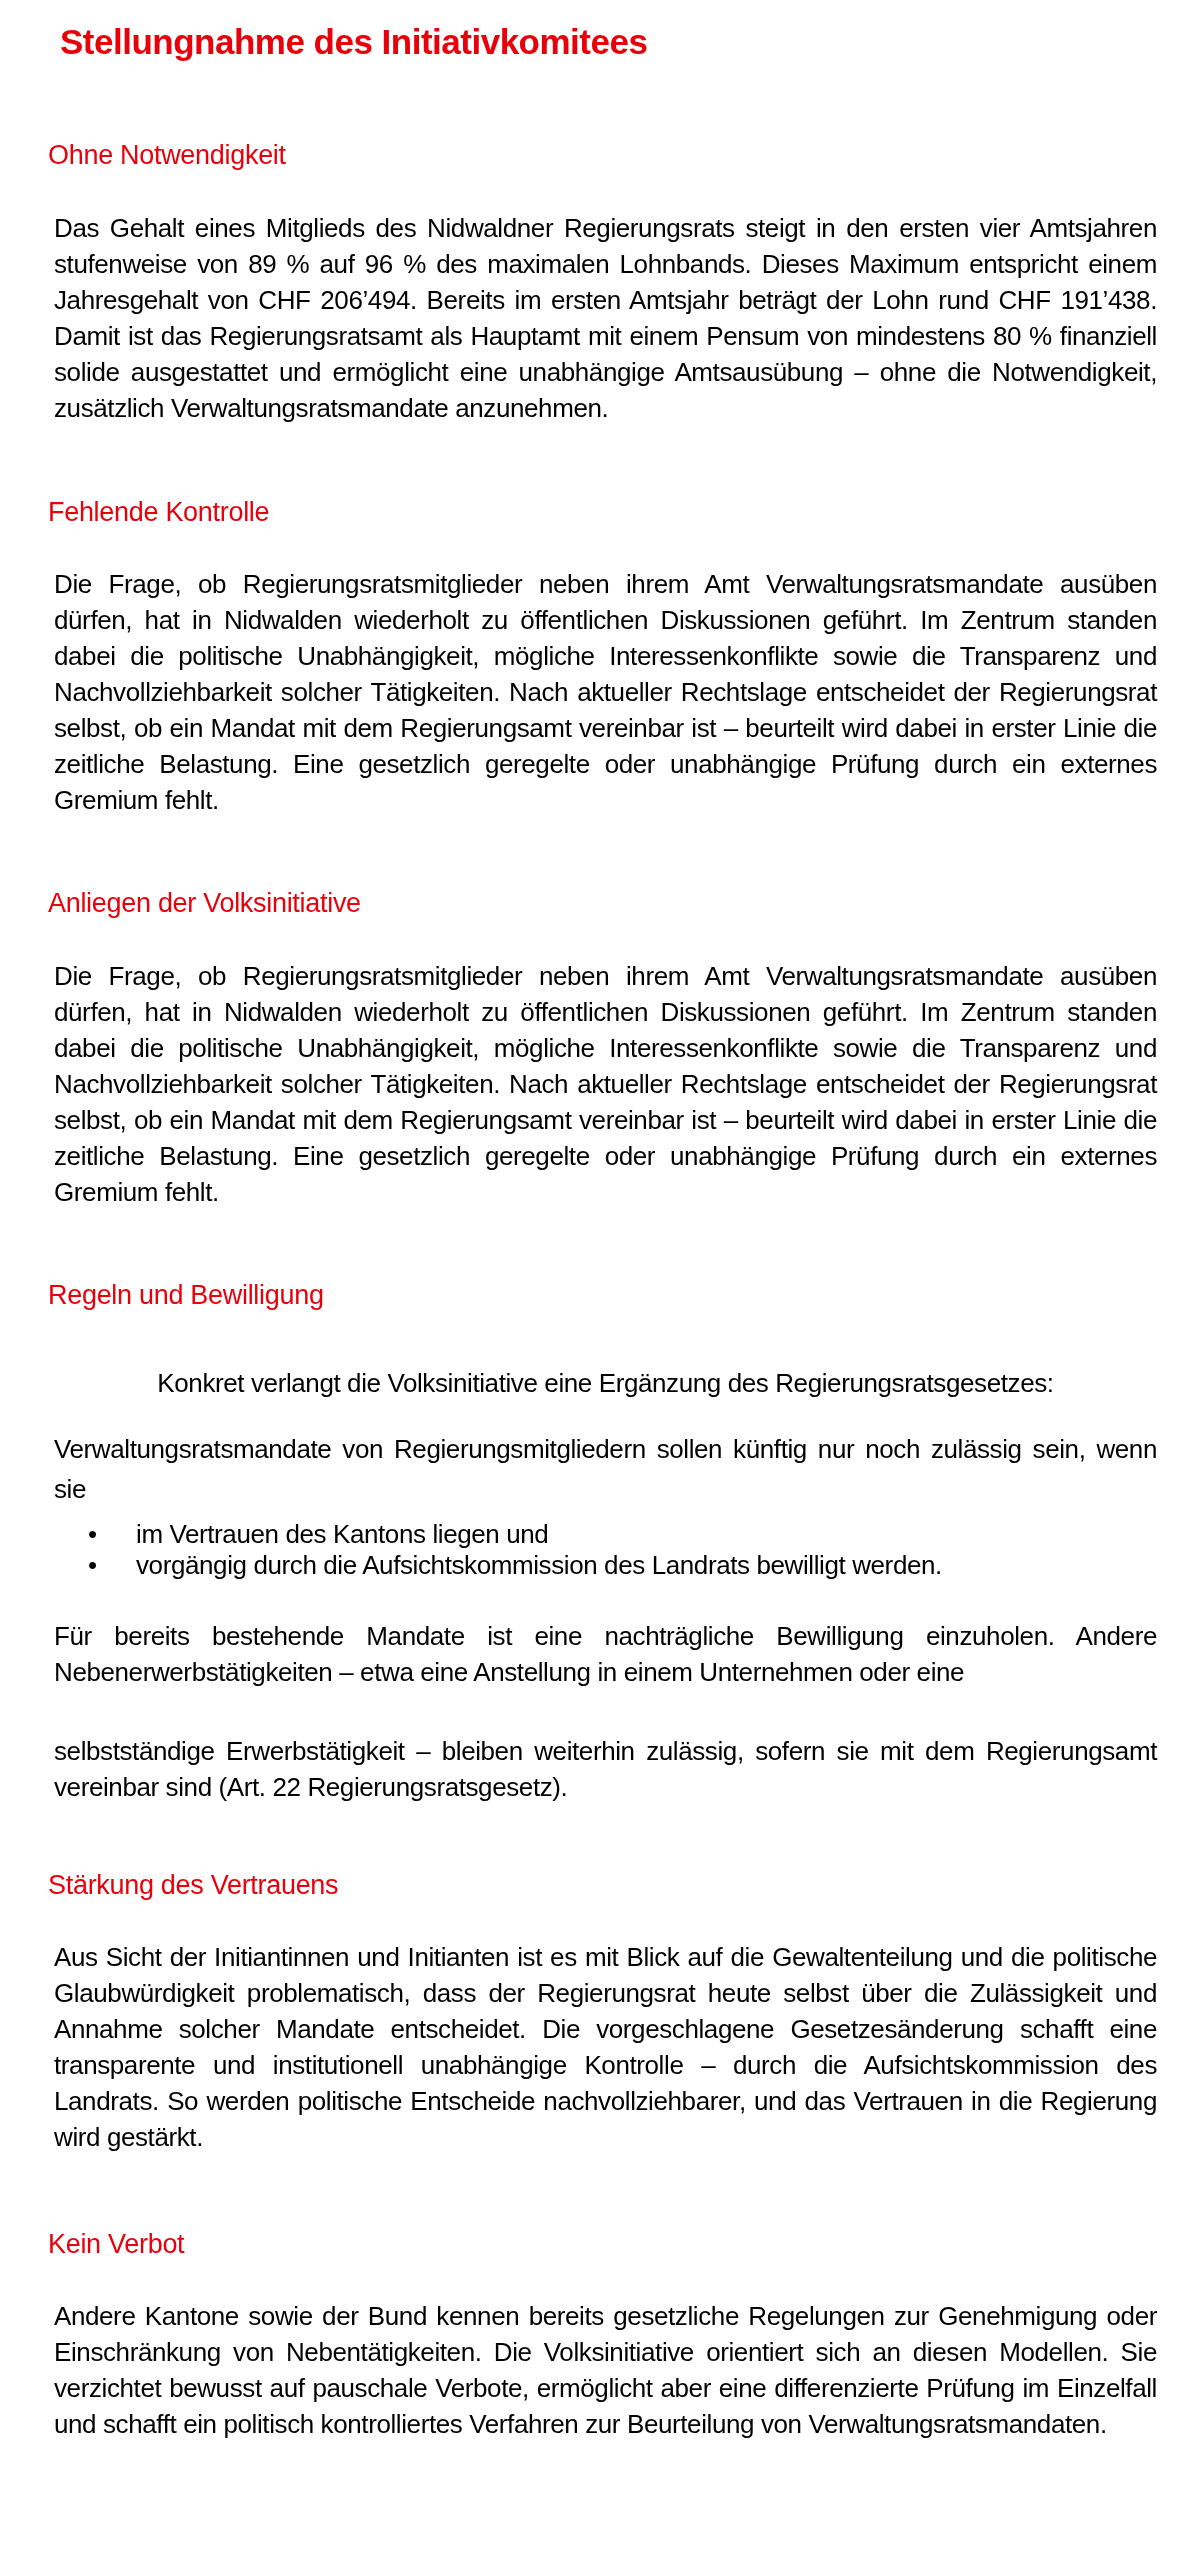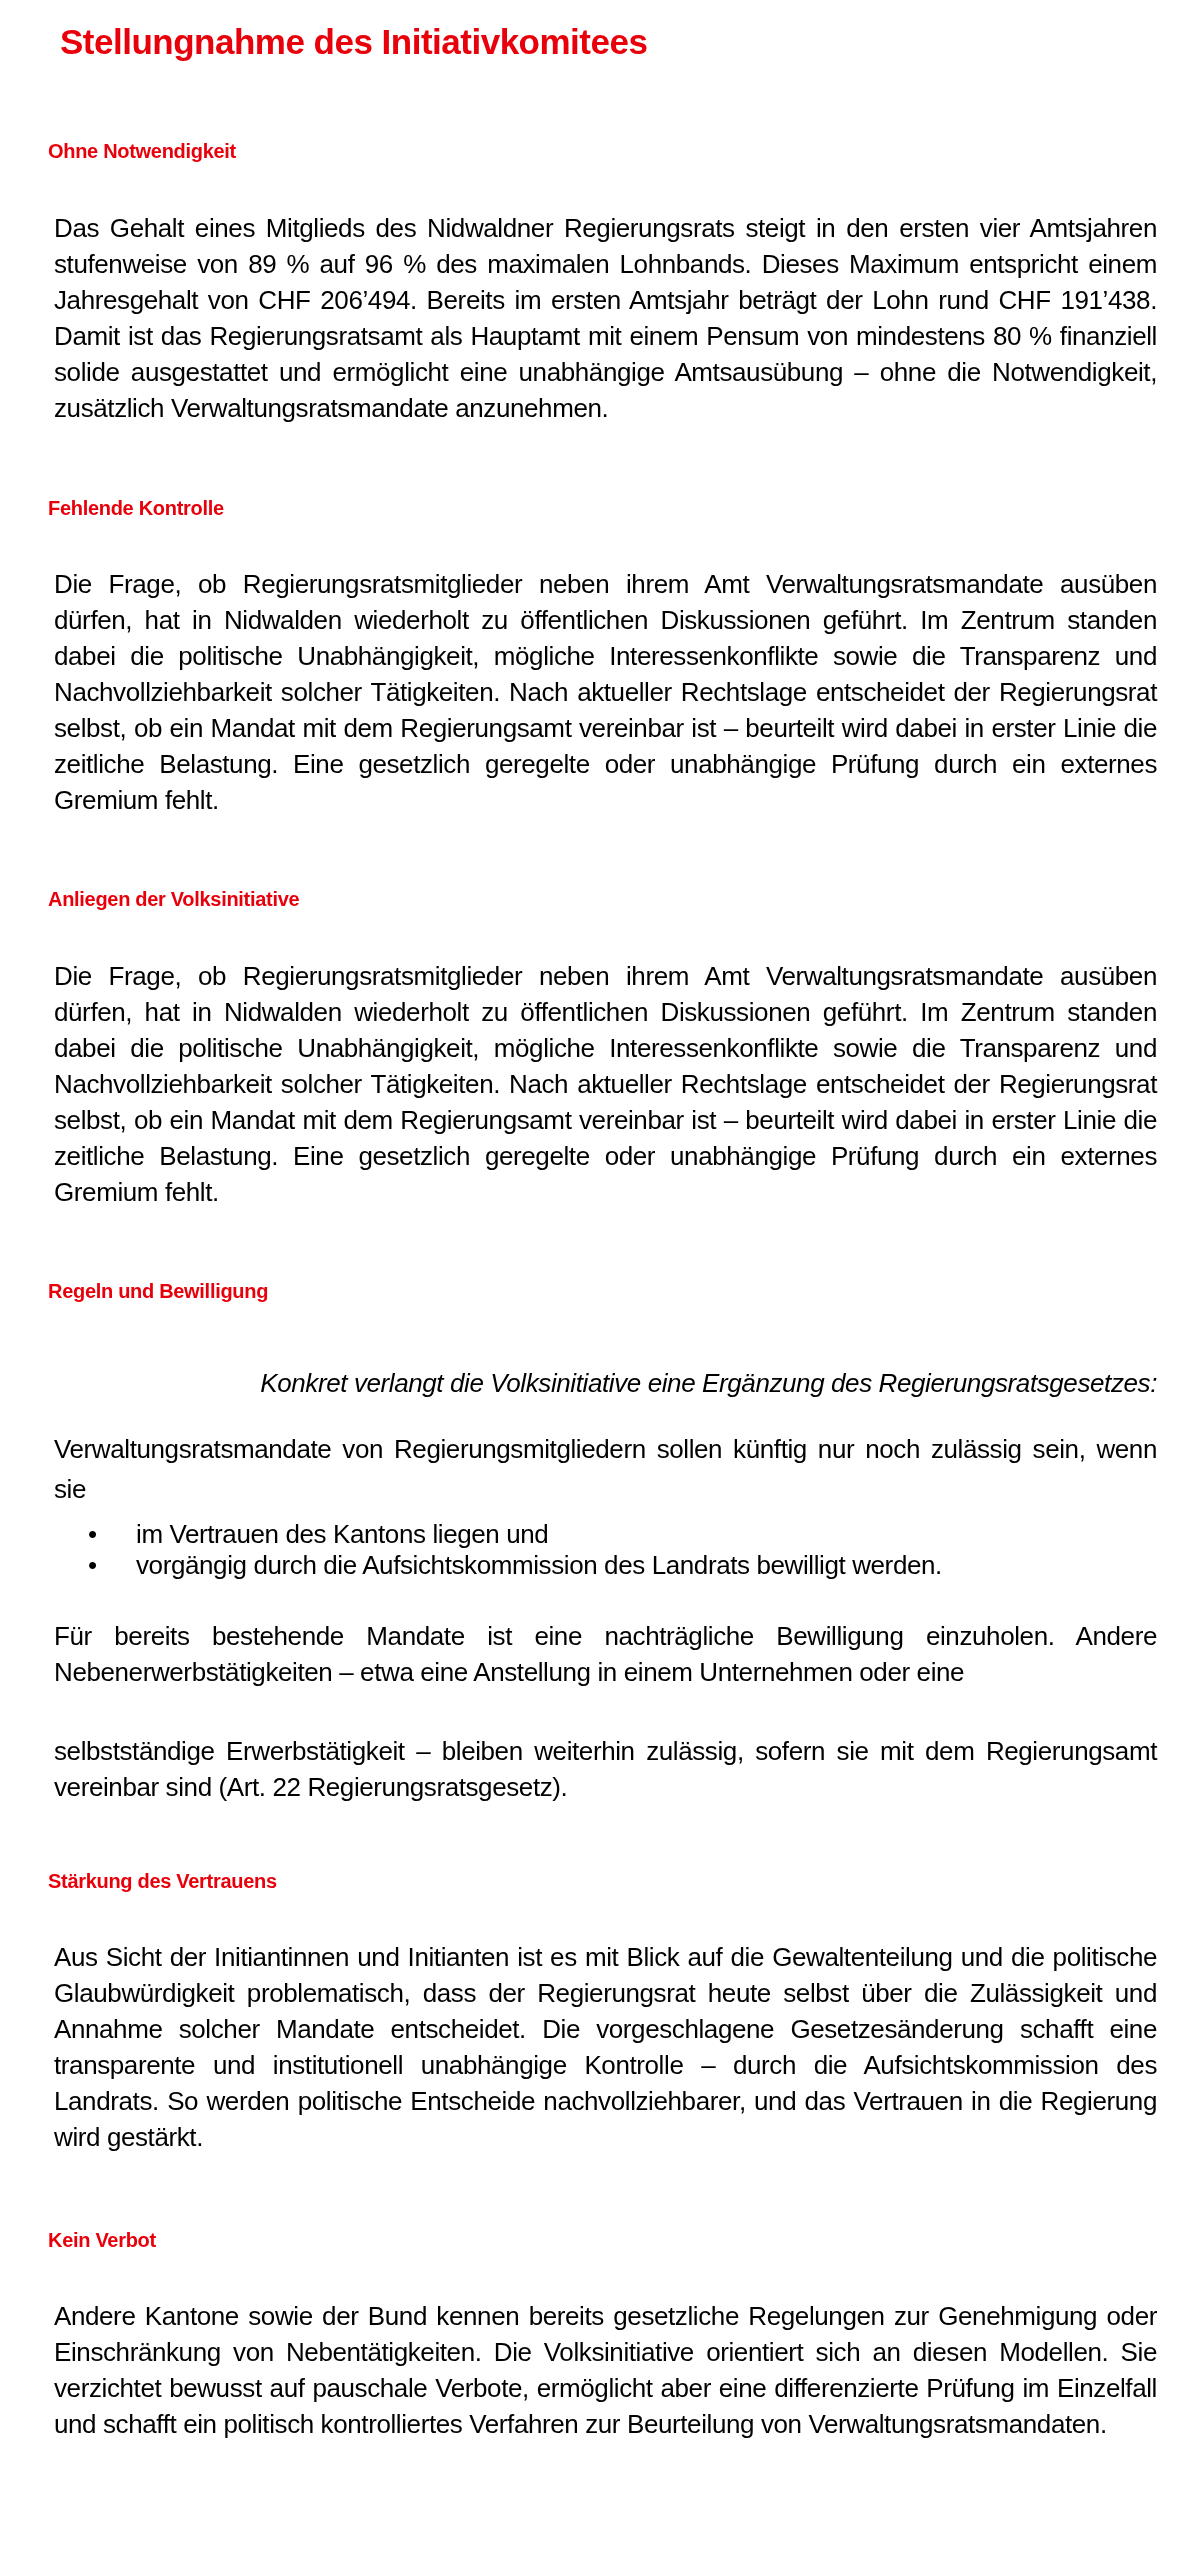--- a/index.html
+++ b/index.html
@@ -1,21 +1,21 @@
 <!DOCTYPE html>
 <html><head>
 <meta charset="utf-8">
 <style>
   html, body { margin: 0; padding: 0; background: #ffffff; }
   body { width: 1201px; height: 2576px; position: relative; overflow: hidden; }
   .page { position: absolute; left: 48px; width: 1103px; top: 0; }
   .title { position: absolute; left: 0; top: 10px; margin: 12px; color: #e8000b; font-family: "Liberation Sans", sans-serif; font-weight: bold; font-size: 35px; letter-spacing: -0.5px; white-space: nowrap; }
-  .h2 { position: absolute; left: 0; margin: 0; color: #e8000b; font-family: "Liberation Sans", sans-serif; font-weight: bold; font-size: 20px; letter-spacing: -0.3px; white-space: nowrap; }
+  .h2 { position: absolute; left: 0; margin: 0; color: #e8000b; font-family: "Liberation Sans", sans-serif; font-weight: normal; font-size: 27px; letter-spacing: -0.3px; white-space: nowrap; }
   .p { position: absolute; left: 0; width: 1103px; margin: 6px; color: #000; font-family: "Liberation Sans", sans-serif; font-size: 26px; line-height: 36px; text-align: justify; letter-spacing: -0.4px; }
-  .p.left { text-align: right; font-style: italic; }
+  .p.left { text-align: center; }
   .bullets { position: absolute; left: 40px; margin: 0; padding: 0; list-style: none; font-family: "Liberation Sans", sans-serif; font-size: 26px; line-height: 31px; letter-spacing: -0.4px; color: #000; }
   .bullets li { position: relative; padding-left: 48px; }
   .bullets li .dot { position: absolute; left: 0; top: 0; }
 </style>
 </head>
 <body>
 
 <div class="page">
   <h1 class="title">Stellungnahme des Initiativkomitees</h1>
 

